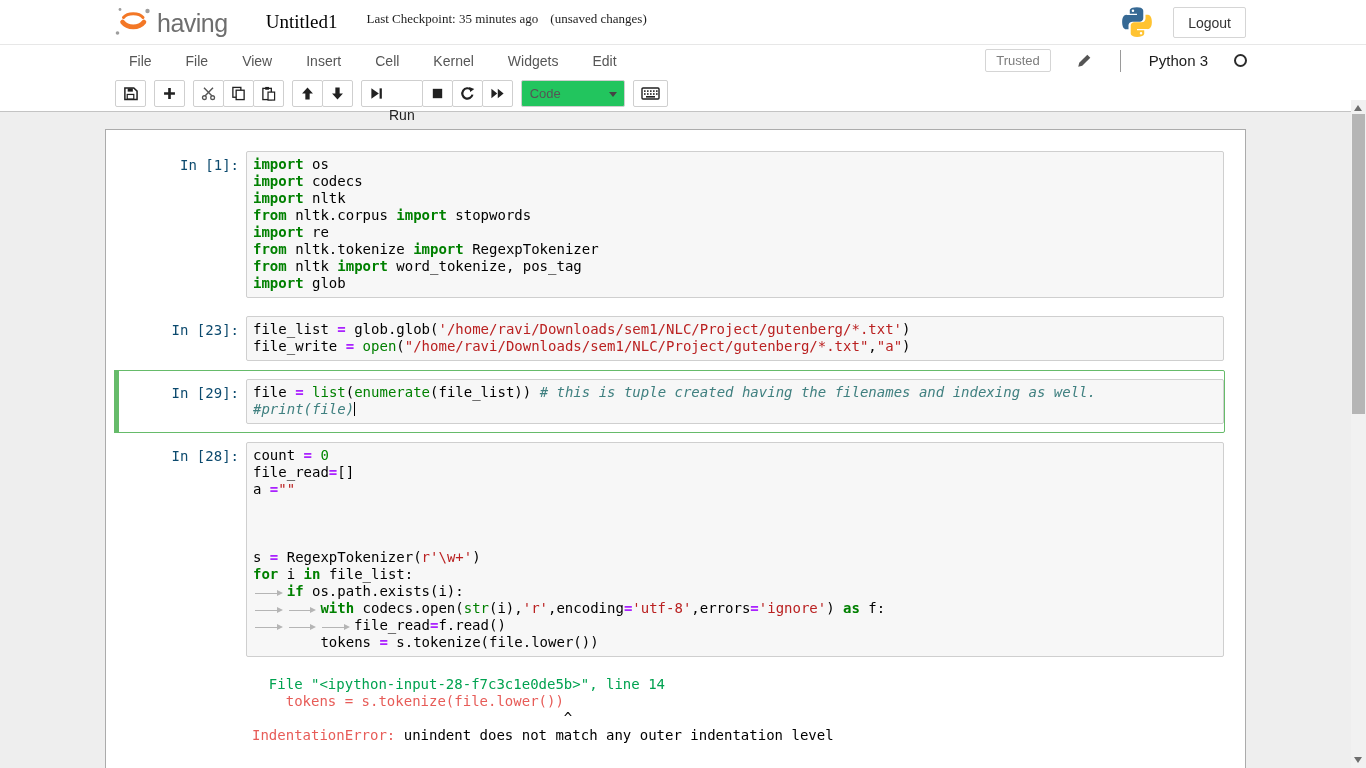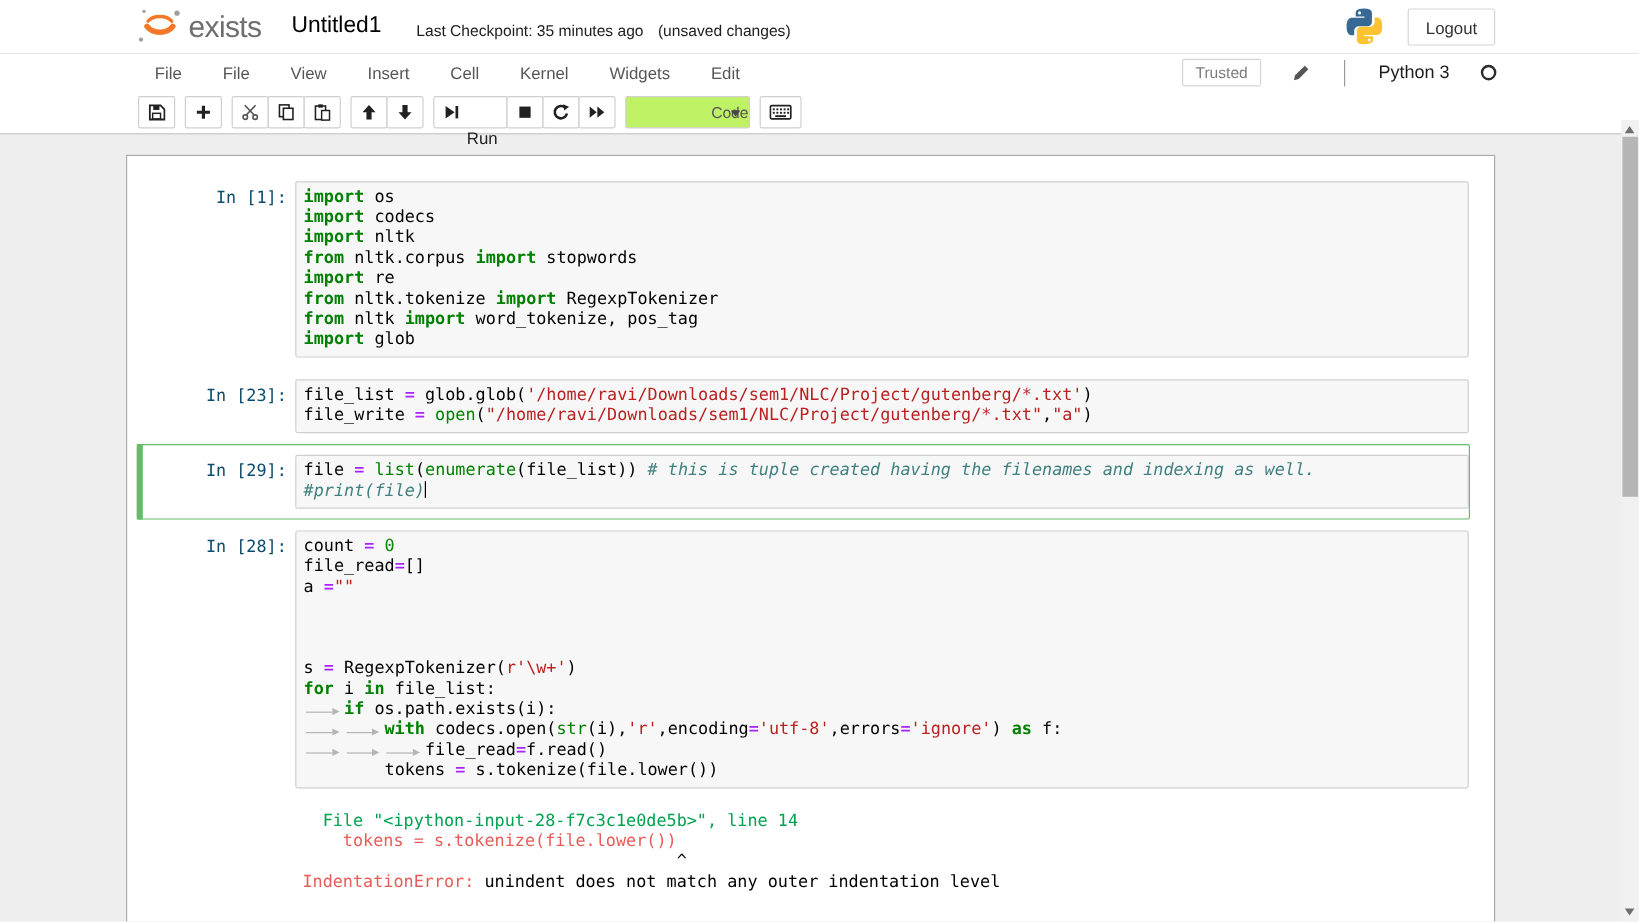--- a/index.html
+++ b/index.html
@@ -4,21 +4,21 @@
 <style>
   * { margin:0; padding:0; box-sizing:border-box; }
   html,body { width:1366px; height:768px; overflow:hidden; }
   body { font-family:"Liberation Sans", sans-serif; background:#eeeeee; position:relative; }
 
   
   #header { position:absolute; top:0; left:0; right:0; background:#fff; z-index:5; }
   .header-top { height:45px; border-bottom:1px solid #e7e7e7; display:flex; align-items:center; padding-left:113px; position:relative; }
   .logo-wrap { display:flex; align-items:center; cursor:pointer; }
   .logo-text { font-size:25px; color:#6e6e6e; letter-spacing:-0.5px; margin-left:4px; margin-top:2px; }
-  .title-wrap { display:flex; align-items:flex-end; margin-left:25px; }
+  .title-wrap { display:flex; align-items:flex-start; margin-left:38px;font-family:Liberation Serif, serif; }
   .nb-title { font-size:19px; color:#000; }
   .checkpoint { font-size:13px; color:#1d1d1d; margin-left:10px;padding-left:19px; }
   .autosave { font-size:13px; color:#1d1d1d; margin-left:12px; }
   .python-logo { position:absolute; right:212px; top:5px; width:34px; height:34px; }
   .logout-btn { position:absolute; right:120px; top:7px; height:31px; padding:0 14px; background:#fff;
       border:1px solid #d5d5d5; border-radius:2px; font-size:14px; color:#333; cursor:pointer; }
 
   
   .menubar-row { height:31px; display:flex; align-items:center; padding-left:112px; position:relative; }
   .menu-item { font-size:14px; color:#565656; padding:6px 17px; cursor:pointer; }
@@ -29,22 +29,22 @@
   .kernel-circle { width:13px; height:13px; border:2px solid #2b2b2b; border-radius:50%; }
 
   
   .toolbar-row { height:36px; border-bottom:1px solid #c3c3c3; display:flex; align-items:center; padding-left:115px; gap:8px; }
   .btn-group { display:flex; }
   .tb-btn { height:27px; min-width:30px; background:#fff; border:1px solid #cfcfcf; border-radius:2px;
       display:flex; align-items:center; justify-content:center; padding:0 7px; cursor:pointer; }
   .btn-group .tb-btn + .tb-btn { margin-left:-1px; }
   .tb-btn svg { display:block; }
   .run-label { font-size:14px; color:#212121; margin-left:5px;margin-top:42px; }
-  .cell-type-select { height:27px; width:104px; background:#bef264; border:1px solid #cfcfcf; border-radius:2px;
-      display:flex; align-items:center; font-size:13px; color:#555; padding-left:8px; position:relative; cursor:pointer;justify-content:flex-end; }
+  .cell-type-select { height:27px; width:104px; background:#22c55e; border:1px solid #cfcfcf; border-radius:2px;
+      display:flex; align-items:center; font-size:13px; color:#555; padding-left:8px; position:relative; cursor:pointer; }
   .select-caret { position:absolute; right:7px; top:11px; width:0; height:0;
       border-left:4px solid transparent; border-right:4px solid transparent; border-top:5px solid #444; }
 
   
   #site { position:absolute; top:113px; bottom:0; left:0; right:15px; background:#eee; overflow:hidden; }
   #notebook-container { margin:16px 0 0 105px; width:1141px; min-height:760px; background:#fff;
       border:1px solid #ababab; padding:12px 20px 200px 8px; }
 
   .cell { display:flex; padding:8px 0; border:1px solid transparent; position:relative; }
   .cell.selected { border-color:#66BB6A; border-radius:2px; }
@@ -91,21 +91,21 @@
 <div id="header">
   <div class="header-top">
     <div class="logo-wrap">
       <svg width="40" height="36" viewBox="0 0 40 36">
         <circle cx="7" cy="5.5" r="1.4" fill="#9e9e9e"></circle>
         <circle cx="34.5" cy="7" r="2.2" fill="#9e9e9e"></circle>
         <circle cx="4.5" cy="29" r="1.8" fill="#9e9e9e"></circle>
         <path d="M10.5 13.5 C 14.5 8.5, 26 8.5, 30 13.5" stroke="#F37726" stroke-width="3" fill="none" stroke-linecap="round"></path>
         <path d="M9.5 18 C 14.5 24.5, 26 24.5, 31 18" stroke="#F37726" stroke-width="4.6" fill="none" stroke-linecap="round"></path>
       </svg>
-      <span class="logo-text">exists</span>
+      <span class="logo-text">having</span>
     </div>
     <div class="title-wrap">
       <span class="nb-title">Untitled1</span>
       <span class="checkpoint">Last Checkpoint: 35 minutes ago</span>
       <span class="autosave">(unsaved changes)</span>
     </div>
     <svg class="python-logo" viewBox="0 0 32 32">
       <path fill="#366994" d="M15.9 2c-7.1 0-6.7 3.1-6.7 3.1v3.2h6.8v1H6.3S2 8.8 2 16c0 7.2 3.8 6.9 3.8 6.9h2.2v-3.3s-.1-3.8 3.7-3.8h6.6s3.6.1 3.6-3.5V5.6S22.5 2 15.9 2zm-3.7 2.2a1.2 1.2 0 1 1 0 2.4 1.2 1.2 0 0 1 0-2.4z"></path>
       <path fill="#FFC331" d="M16.1 30c7.1 0 6.7-3.1 6.7-3.1v-3.2H16v-1h9.7S30 23.2 30 16c0-7.2-3.8-6.9-3.8-6.9H24v3.3s.1 3.8-3.7 3.8h-6.6s-3.6-.1-3.6 3.5v6.7S9.5 30 16.1 30zm3.7-2.2a1.2 1.2 0 1 1 0-2.4 1.2 1.2 0 0 1 0 2.4z"></path>
     </svg>

